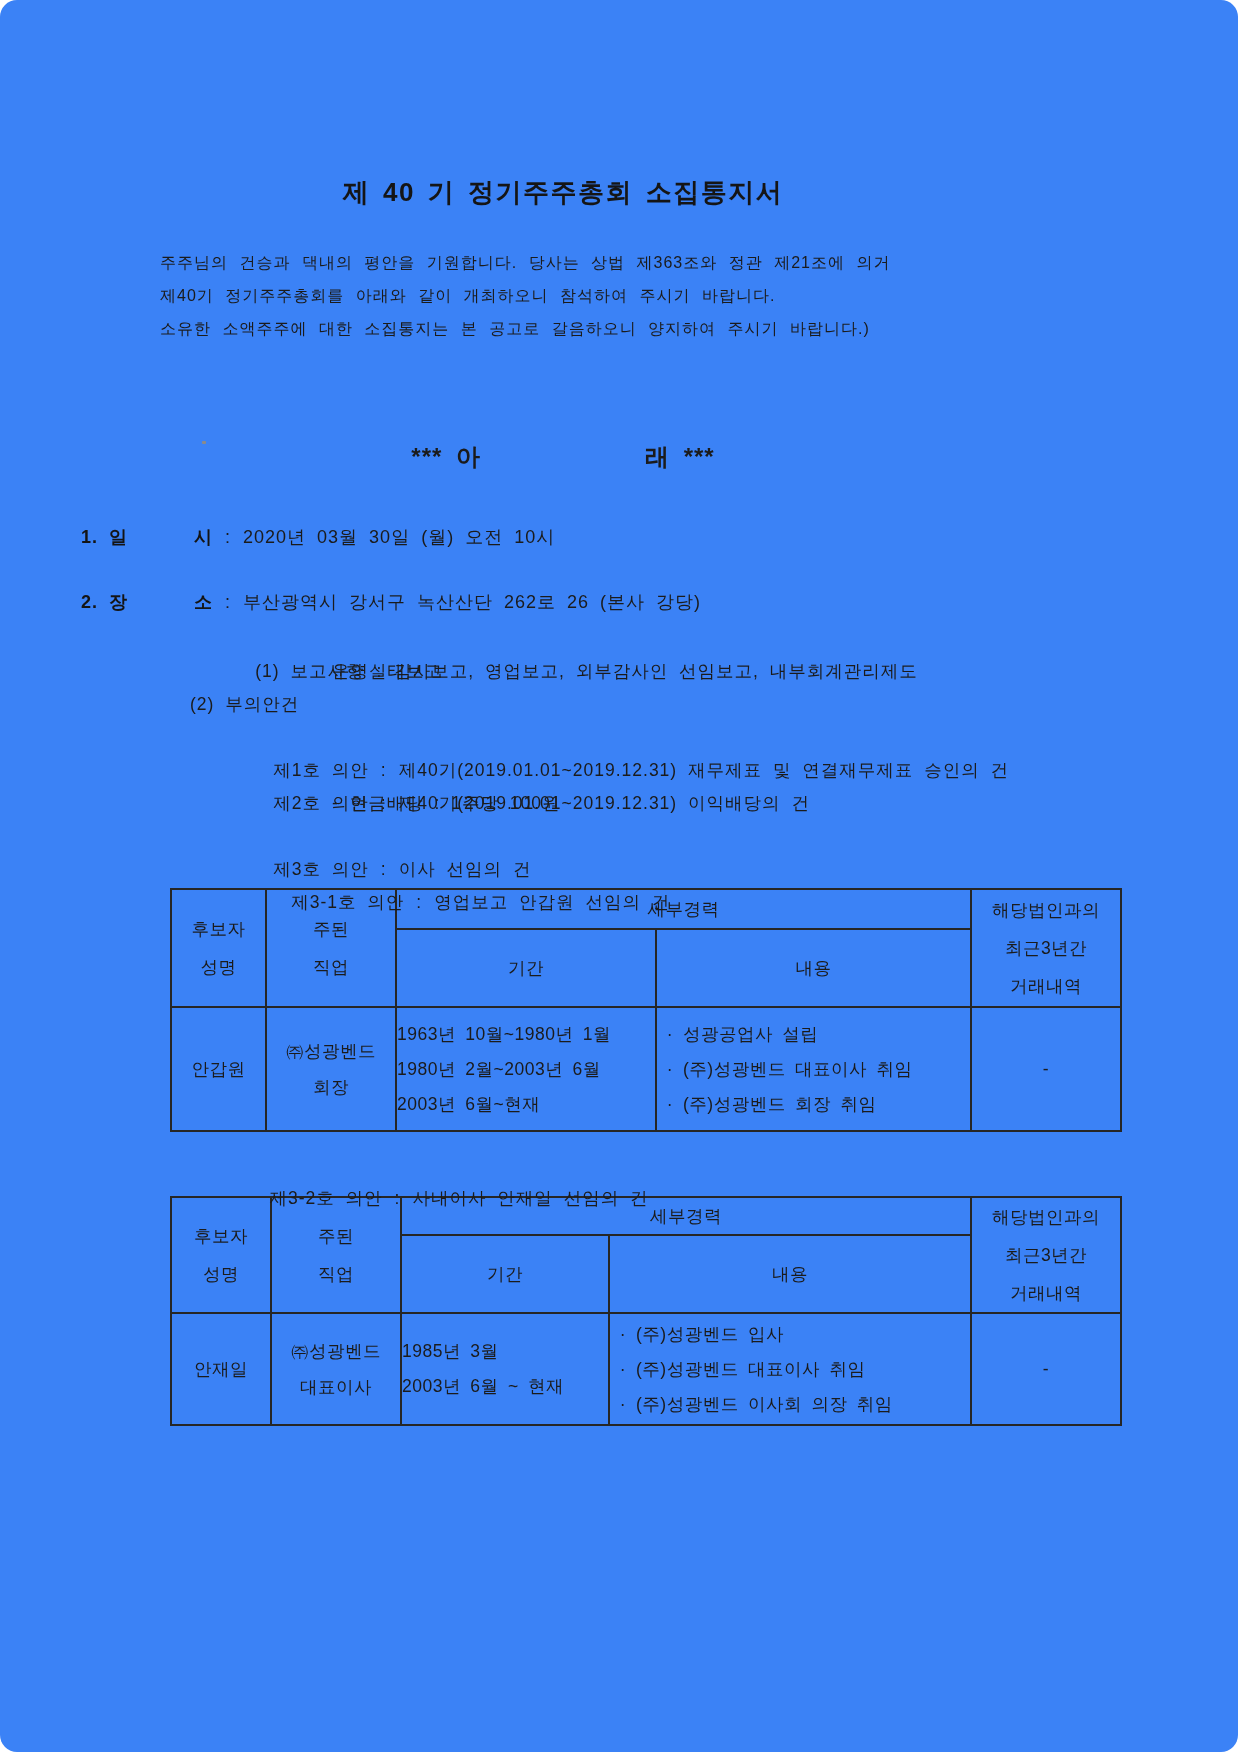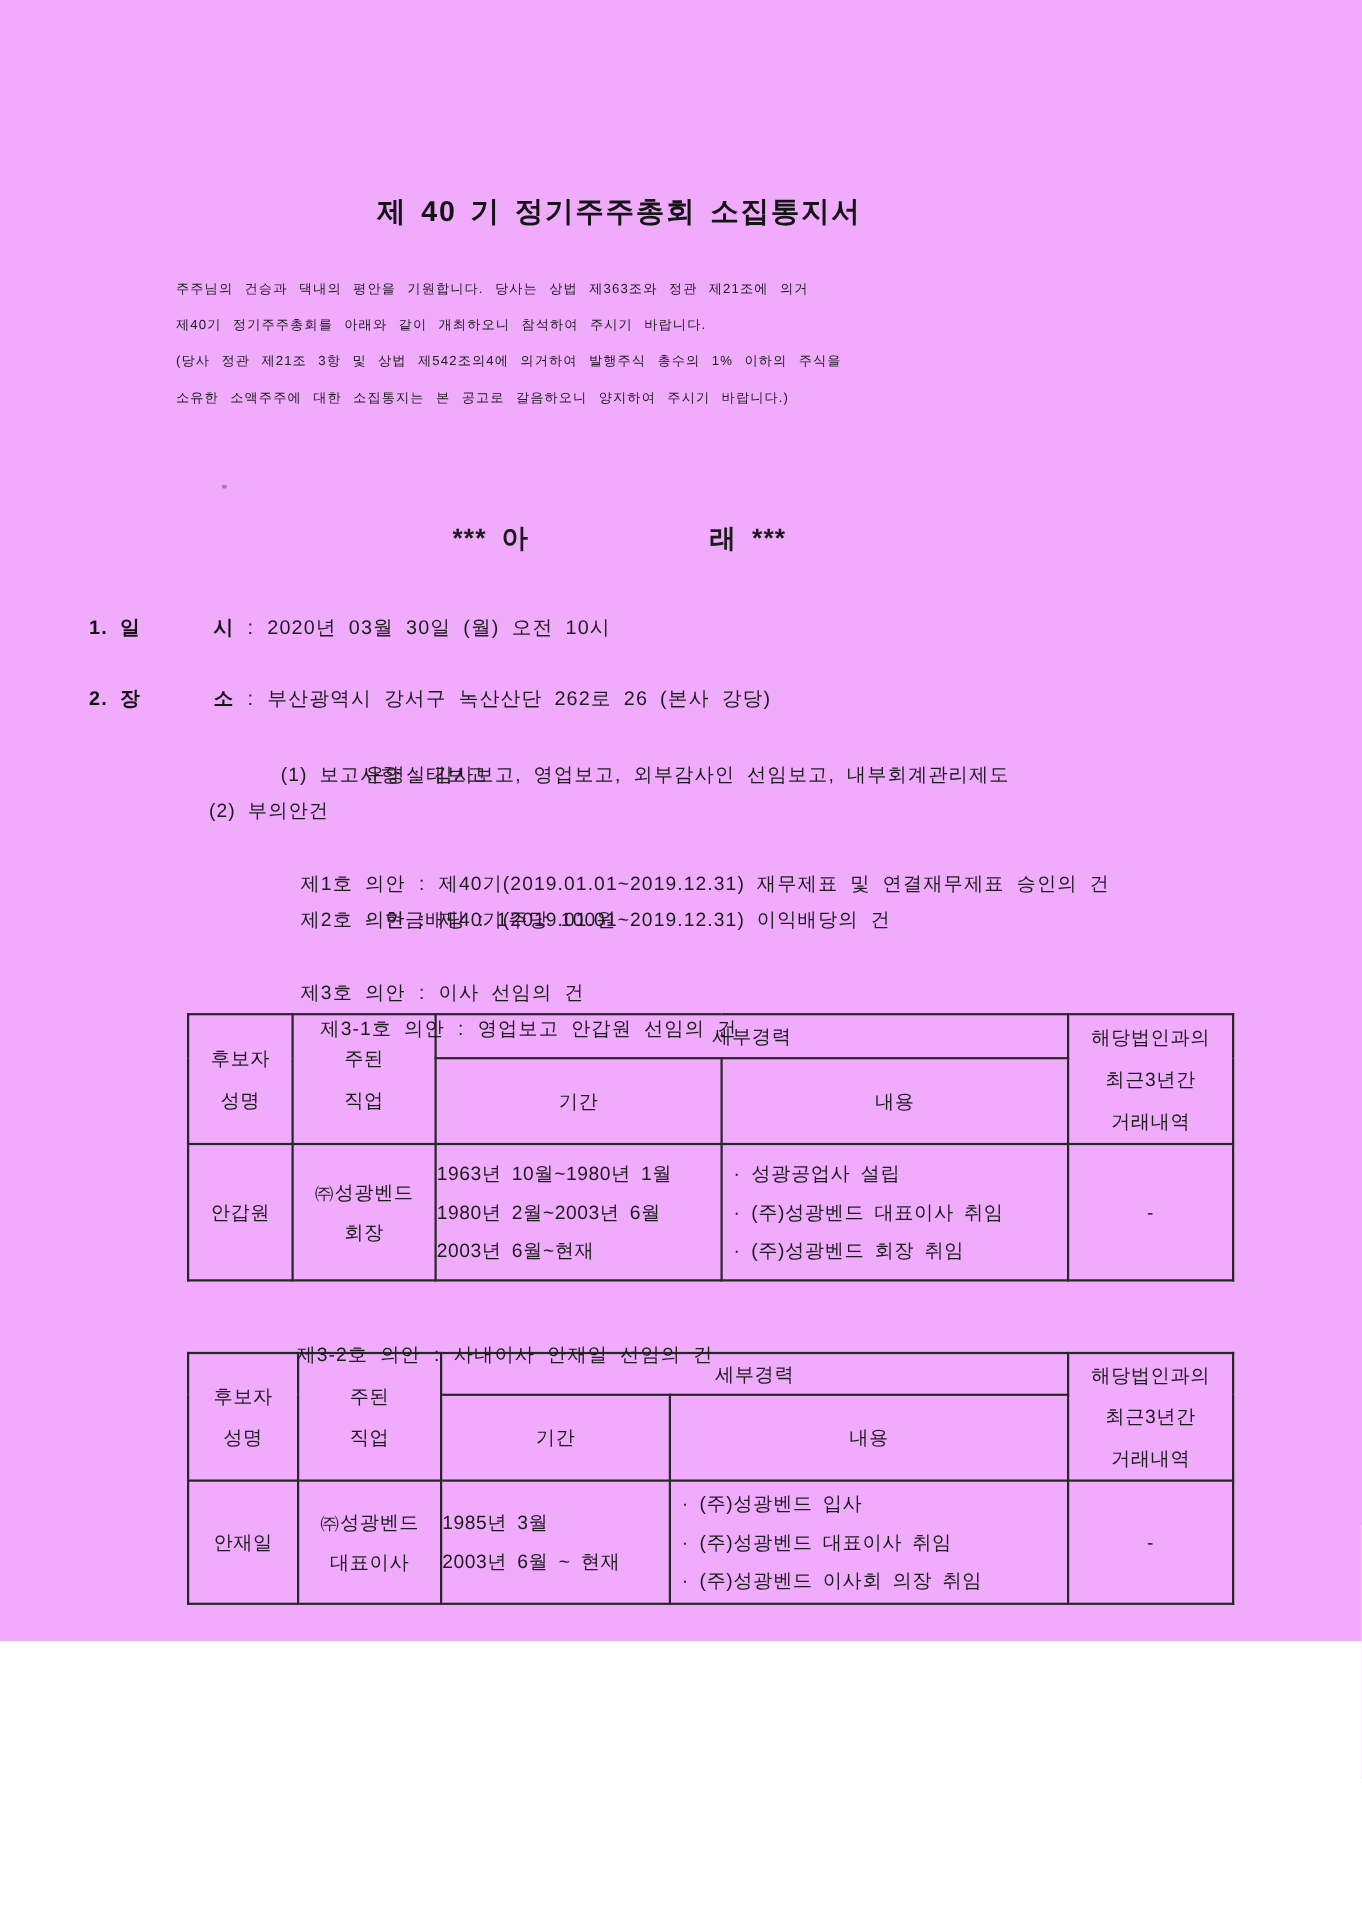--- a/index.html
+++ b/index.html
@@ -1,39 +1,40 @@
 <!DOCTYPE html>
 <html><head>
 <meta charset="utf-8">
 <style>
   html, body { margin: 0; padding: 0; background: #ffffff; }
   .page {
     position: relative;
     width: 1238px;
-    height: 1492px;
-    background: #f0abfc;
+    height: 1752px;
+    background: #3b82f6;
     font-family: "Liberation Sans", sans-serif;
     color: #1b1b1b;
     padding-top: 176px;
     box-sizing: border-box;
     overflow: hidden;
+    border-radius: 17px;
   }
   .center-zone { width: 810px; margin-left: 158px; text-align: center; }
   .doc-title {
     margin: 0;
     font-size: 26px;
     font-weight: bold;
     letter-spacing: 1.5px;
     word-spacing: 4px;
     line-height: 33px;
     color: #151515;
   }
   .intro { margin: 37px 0 0 160px; width: 940px; }
   .intro-line {
-    font-size: 12px;
+    font-size: 16px;
     line-height: 33px;
     letter-spacing: 1px;
     word-spacing: 6px;
     white-space: pre;
   }
   .below-divider {
     margin-top: 100px;
     font-size: 24px;
     font-weight: bold;
     letter-spacing: 1px;
@@ -114,21 +115,20 @@
 
 <div class="page">
 
   <div class="center-zone">
     <h1 class="doc-title">제 40 기 정기주주총회 소집통지서</h1>
   </div>
 
   <div class="intro">
     <div class="intro-line">주주님의 건승과 댁내의 평안을 기원합니다. 당사는 상법 제363조와 정관 제21조에 의거</div>
     <div class="intro-line">제40기 정기주주총회를 아래와 같이 개최하오니 참석하여 주시기 바랍니다.</div>
-    <div class="intro-line">(당사 정관 제21조 3항 및 상법 제542조의4에 의거하여 발행주식 총수의 1% 이하의 주식을</div>
     <div class="intro-line">소유한 소액주주에 대한 소집통지는 본 공고로 갈음하오니 양지하여 주시기 바랍니다.)</div>
   </div>
 
   <div class="scan-dot"></div>
 
   <div class="center-zone">
     <div class="below-divider">*** 아            래 ***</div>
   </div>
 
   <div class="meeting-item mi-1">

